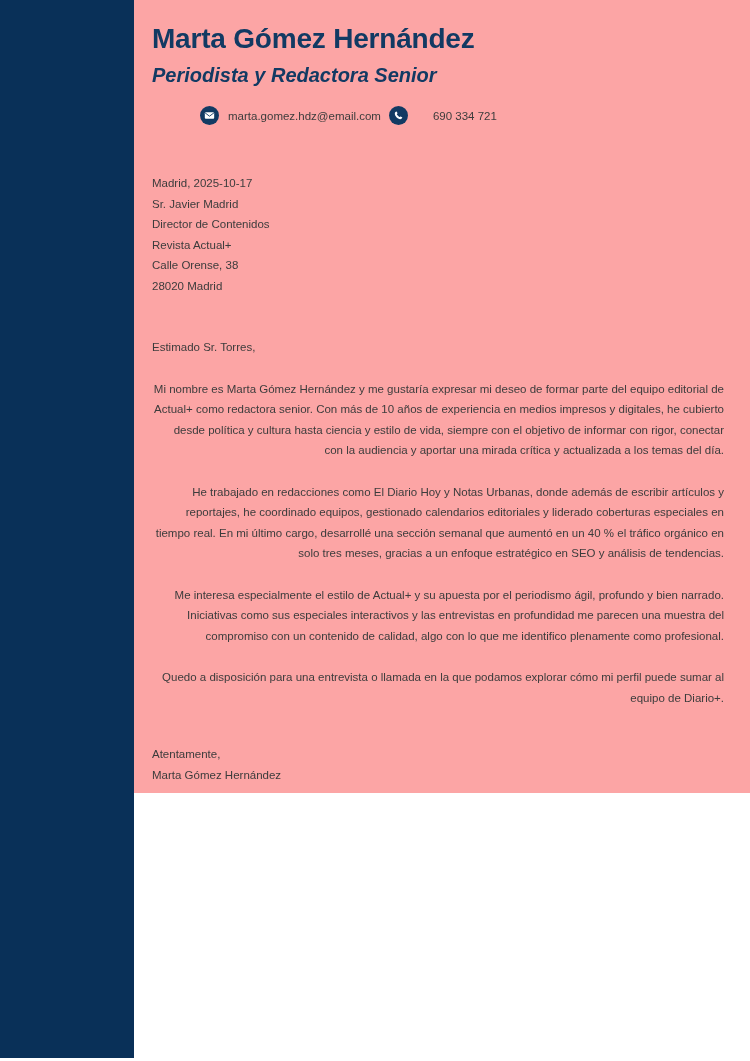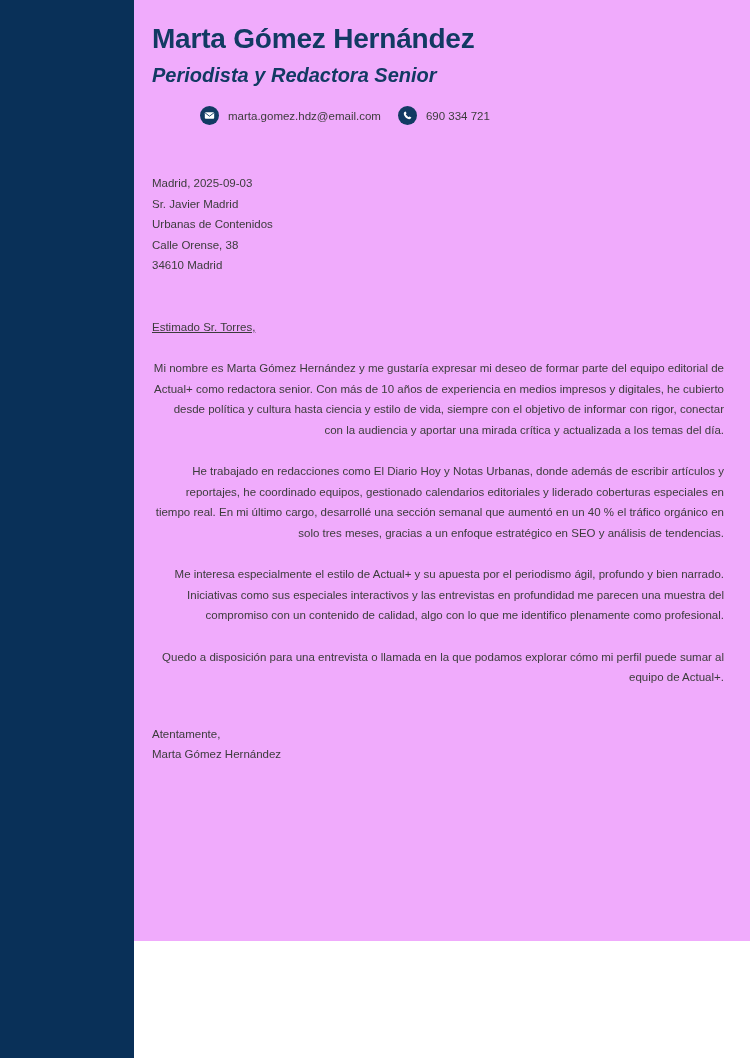--- a/index.html
+++ b/index.html
@@ -9,22 +9,22 @@
   body {
     width: 750px;
     height: 1061px;
     background: #ffffff;
     font-family: "Liberation Sans", sans-serif;
     overflow: hidden;
   }
   .page {
     position: relative;
     width: 750px;
-    height: 941px;
-    background: #f0abfc;
+    height: 793px;
+    background: #fca5a5;
     box-sizing: border-box;
   }
   .sidebar {
     position: absolute;
     left: 0;
     top: 0;
     width: 134px;
     height: 1058px;
     background: #093058;
   }
@@ -57,21 +57,22 @@
     display: flex;
     align-items: center;
     margin-top: 21px;
     padding-left: 48px;
   }
   .contact-item {
     display: flex;
     align-items: center;
   }
   .contact-item + .contact-item {
-    margin-left: 17px;
+    margin-left: 8px;
+    gap: 16px;
   }
   .icon-badge {
     width: 19px;
     height: 19px;
     border-radius: 50%;
     background: #123a63;
     display: flex;
     align-items: center;
     justify-content: center;
     flex: 0 0 auto;
@@ -91,21 +92,20 @@
   .recipient-line {
     font-size: 11.5px;
     color: #3c3c3c;
     line-height: 20.5px;
   }
   .salutation {
     font-size: 11.5px;
     color: #3c3c3c;
     line-height: 20.5px;
     margin-top: 41px;
-    text-decoration: underline;
   }
   .body-paragraph {
     font-size: 11.5px;
     color: #3c3c3c;
     line-height: 20.5px;
     margin-top: 21px;
     text-align: right;
   }
   .closing {
     margin-top: 36px;
@@ -147,33 +147,34 @@
               <path d="M5.1 2.2 C4.3 2.2 2.6 3.4 2.6 5.1 C2.6 8.7 6.6 13 10.4 13.4 C12.1 13.5 13.5 11.8 13.5 11 C13.5 10.6 11.6 9.3 11.1 9.3 C10.6 9.3 10.2 10.3 9.7 10.3 C9.0 10.3 5.6 7.0 5.6 6.2 C5.6 5.7 6.6 5.3 6.6 4.9 C6.6 4.4 5.5 2.2 5.1 2.2 Z" fill="#ffffff"></path>
             </svg>
           </span>
           <span class="contact-text">690 334 721</span>
         </div>
 
       </div>
     </div>
 
     <div class="recipient">
-      <div class="recipient-line">Madrid, 2025-09-03</div>
+      <div class="recipient-line">Madrid, 2025-10-17</div>
       <div class="recipient-line">Sr. Javier Madrid</div>
-      <div class="recipient-line">Urbanas de Contenidos</div>
+      <div class="recipient-line">Director de Contenidos</div>
+      <div class="recipient-line">Revista Actual+</div>
       <div class="recipient-line">Calle Orense, 38</div>
-      <div class="recipient-line">34610 Madrid</div>
+      <div class="recipient-line">28020 Madrid</div>
     </div>
 
     <div class="salutation">Estimado Sr. Torres,</div>
 
     <p class="body-paragraph">Mi nombre es Marta Gómez Hernández y me gustaría expresar mi deseo de formar parte del equipo editorial de Actual+ como redactora senior. Con más de 10 años de experiencia en medios impresos y digitales, he cubierto desde política y cultura hasta ciencia y estilo de vida, siempre con el objetivo de informar con rigor, conectar con la audiencia y aportar una mirada crítica y actualizada a los temas del día.</p>
     <p class="body-paragraph">He trabajado en redacciones como El Diario Hoy y Notas Urbanas, donde además de escribir artículos y reportajes, he coordinado equipos, gestionado calendarios editoriales y liderado coberturas especiales en tiempo real. En mi último cargo, desarrollé una sección semanal que aumentó en un 40 % el tráfico orgánico en solo tres meses, gracias a un enfoque estratégico en SEO y análisis de tendencias.</p>
     <p class="body-paragraph">Me interesa especialmente el estilo de Actual+ y su apuesta por el periodismo ágil, profundo y bien narrado. Iniciativas como sus especiales interactivos y las entrevistas en profundidad me parecen una muestra del compromiso con un contenido de calidad, algo con lo que me identifico plenamente como profesional.</p>
-    <p class="body-paragraph">Quedo a disposición para una entrevista o llamada en la que podamos explorar cómo mi perfil puede sumar al equipo de Actual+.</p>
+    <p class="body-paragraph">Quedo a disposición para una entrevista o llamada en la que podamos explorar cómo mi perfil puede sumar al equipo de Diario+.</p>
 
     <div class="closing">
       <div class="closing-line">Atentamente,</div>
       <div class="closing-line">Marta Gómez Hernández</div>
     </div>
 
   </div>
 </div>
 
 </body></html>

